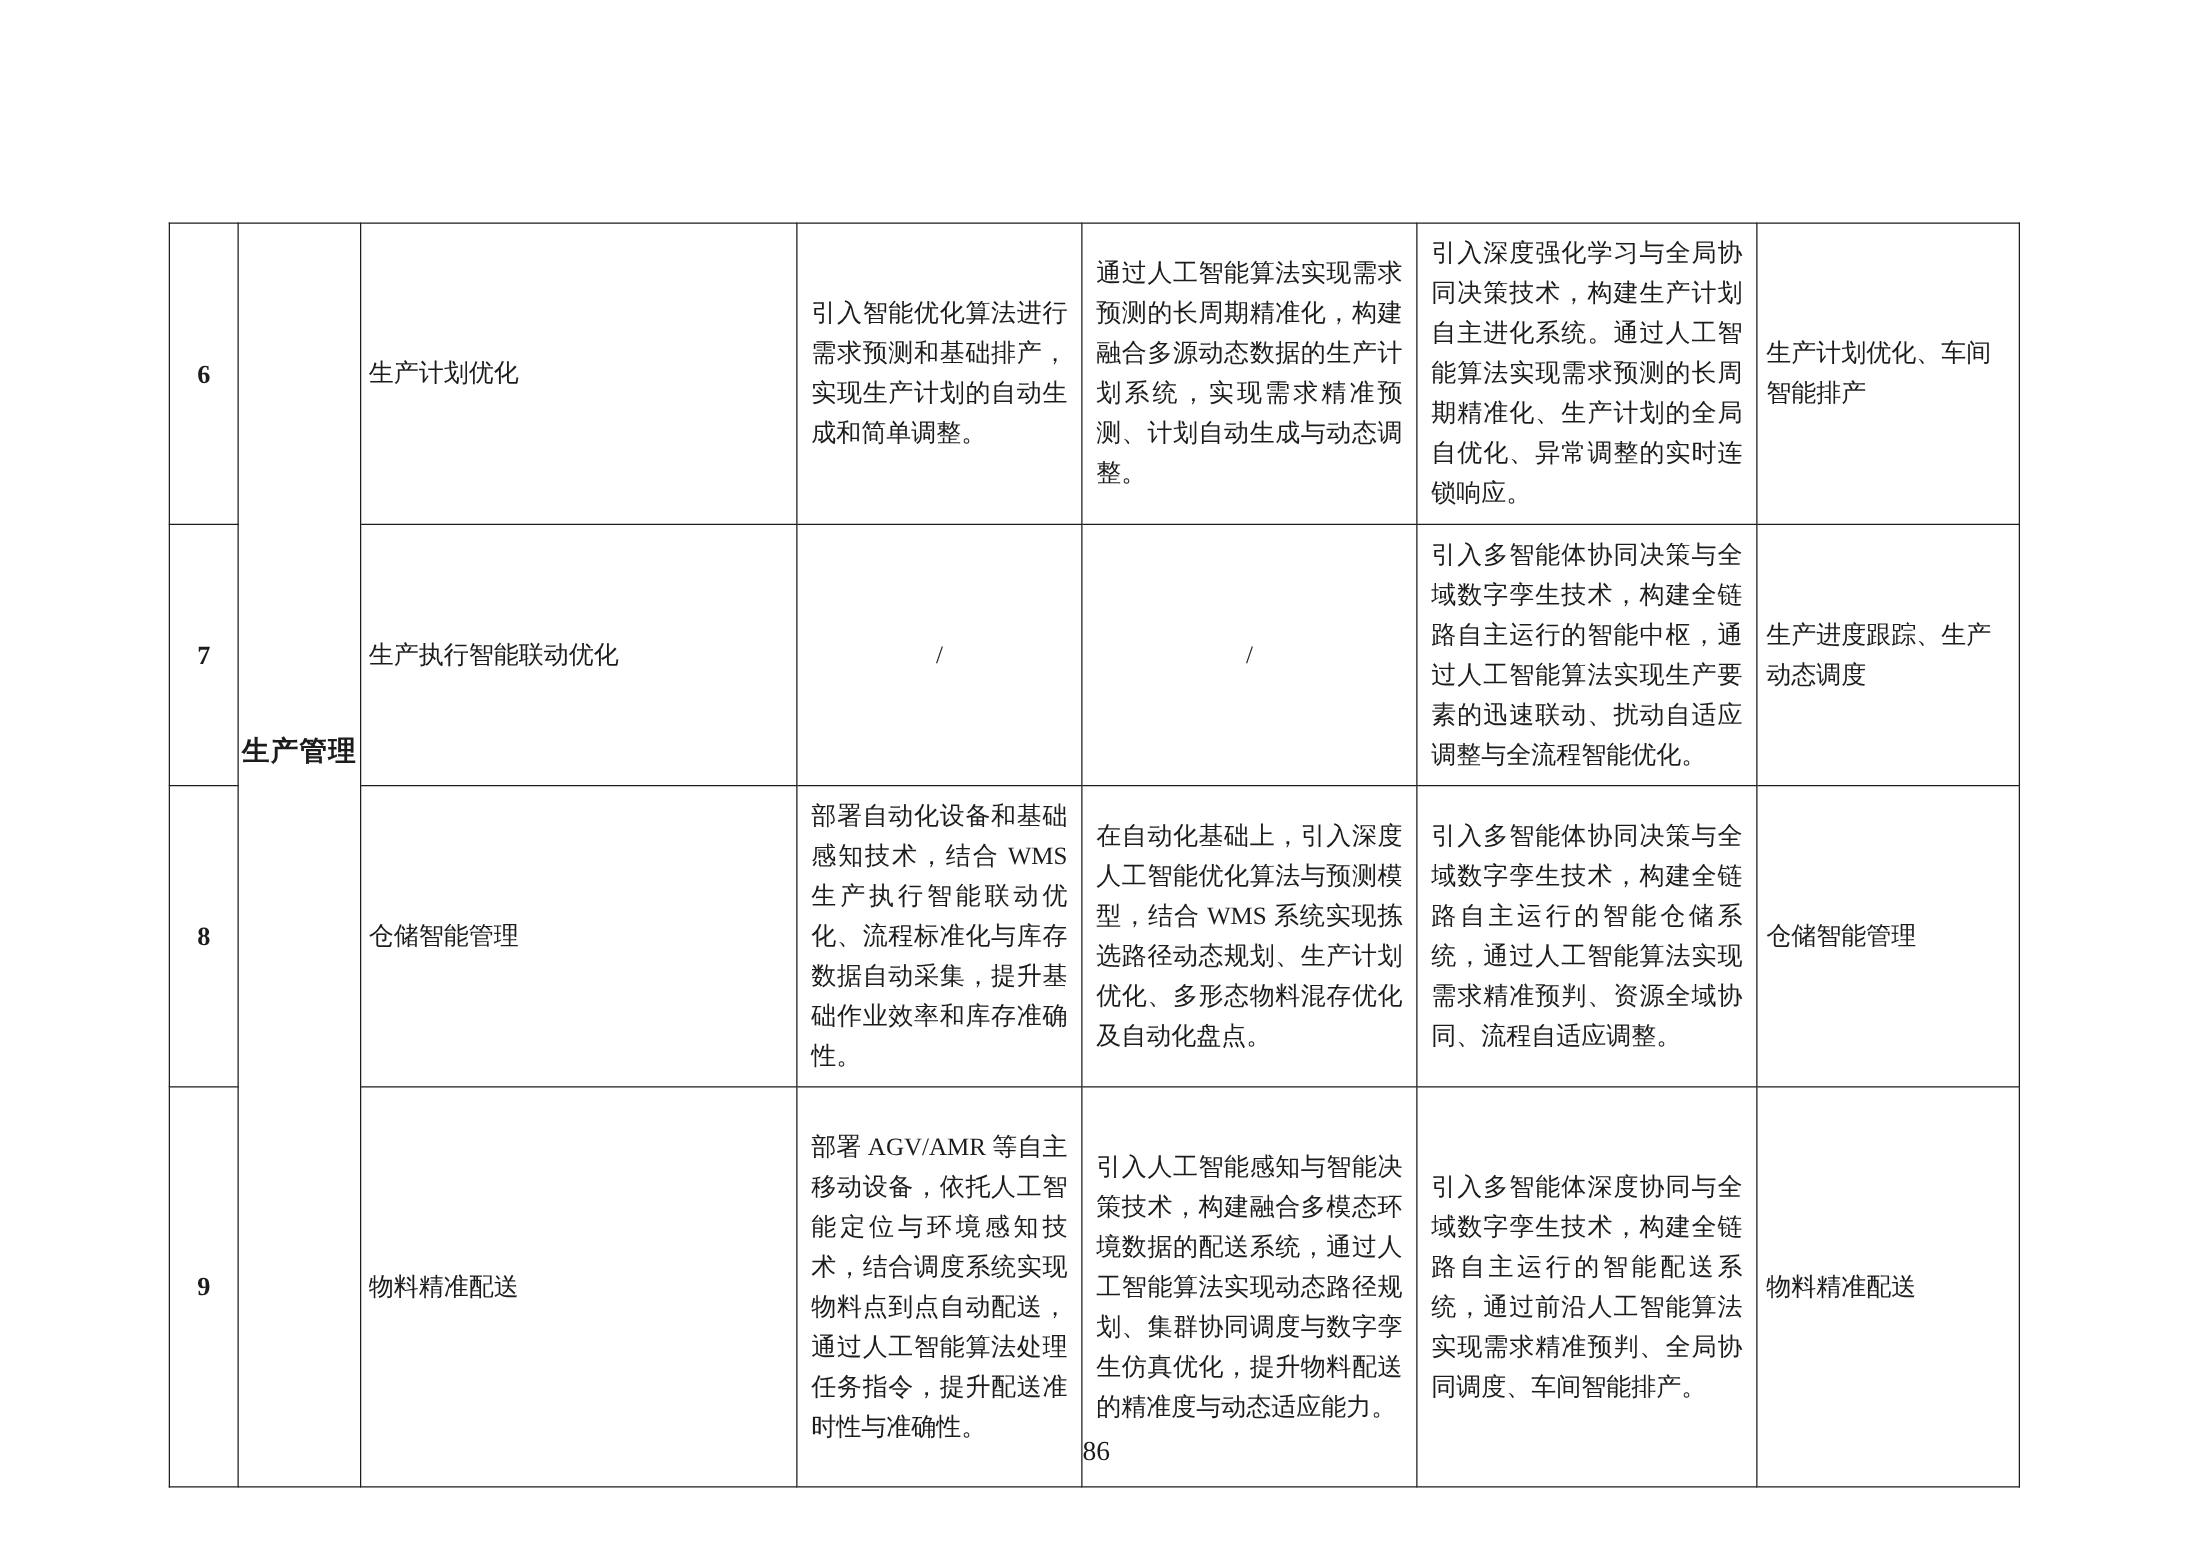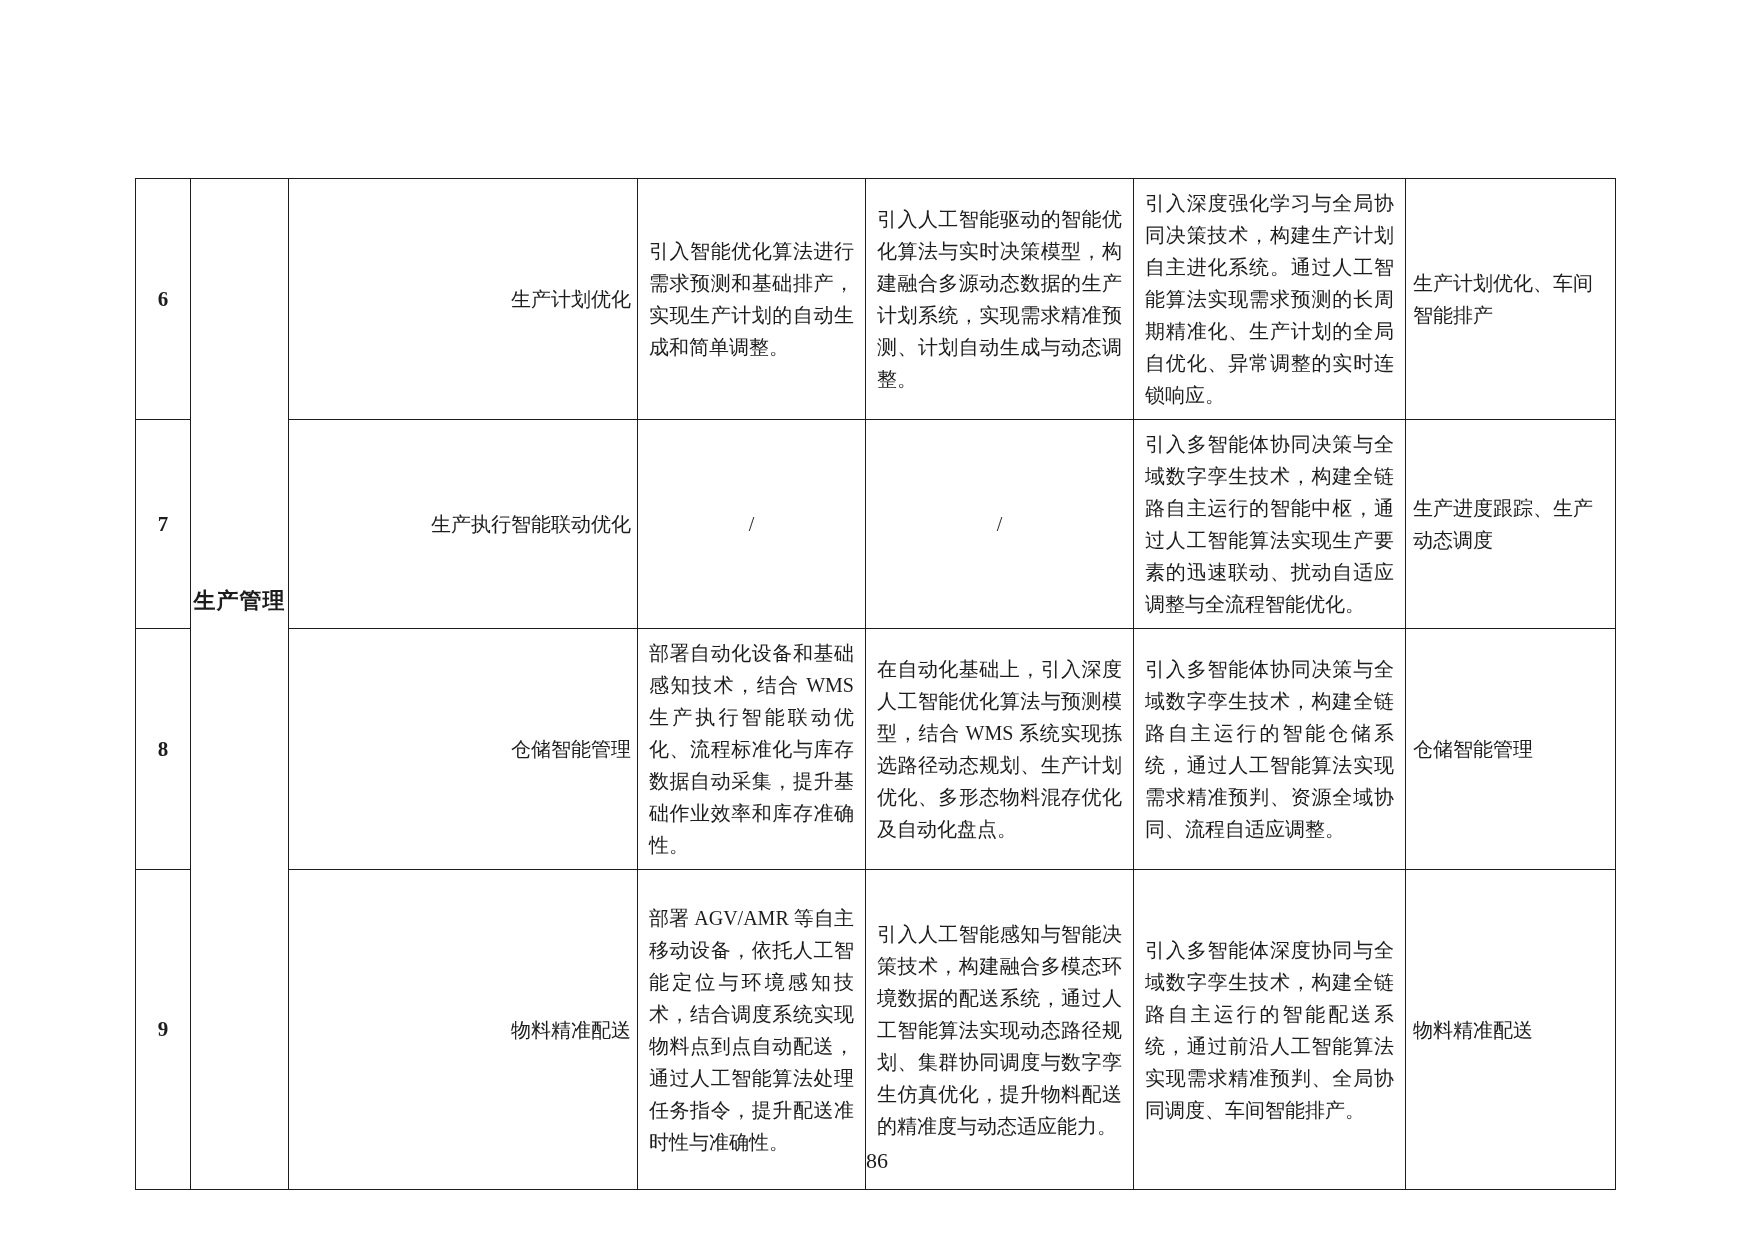--- a/index.html
+++ b/index.html
@@ -41,21 +41,21 @@
     font-weight: bold;
     font-size: 22px;
     letter-spacing: 1px;
   }
   td.category-cell .category-inner {
     display: block;
     transform: translateY(-83px);
     text-align: center;
   }
   td.task-cell {
-    text-align: right;
+    text-align: left;
     padding: 0 6px;
     line-height: 30px;
   }
   td.desc-cell {
     text-align: justify;
     text-justify: inter-character;
     padding: 8px 11px;
     line-height: 32px;
   }
   td.desc-cell.center { text-align: center; }
@@ -90,21 +90,21 @@
       <col style="width:210px">
     </colgroup>
     <tbody>
       <tr class="r6">
         <td class="num-cell">6</td>
         <td class="category-cell" rowspan="4">
           <span class="category-inner">生产管理</span>
         </td>
         <td class="task-cell">生产计划优化</td>
         <td class="desc-cell">引入智能优化算法进行需求预测和基础排产，实现生产计划的自动生成和简单调整。</td>
-        <td class="desc-cell">引入人工智能驱动的智能优化算法与实时决策模型，构建融合多源动态数据的生产计划系统，实现需求精准预测、计划自动生成与动态调整。</td>
+        <td class="desc-cell">通过人工智能算法实现需求预测的长周期精准化，构建融合多源动态数据的生产计划系统，实现需求精准预测、计划自动生成与动态调整。</td>
         <td class="desc-cell">引入深度强化学习与全局协同决策技术，构建生产计划自主进化系统。通过人工智能算法实现需求预测的长周期精准化、生产计划的全局自优化、异常调整的实时连锁响应。</td>
         <td class="related-cell">生产计划优化、车间智能排产</td>
       </tr>
       <tr class="r7">
         <td class="num-cell">7</td>
         <td class="task-cell">生产执行智能联动优化</td>
         <td class="desc-cell center">/</td>
         <td class="desc-cell center">/</td>
         <td class="desc-cell">引入多智能体协同决策与全域数字孪生技术，构建全链路自主运行的智能中枢，通过人工智能算法实现生产要素的迅速联动、扰动自适应调整与全流程智能优化。</td>
         <td class="related-cell">生产进度跟踪、生产动态调度</td>

